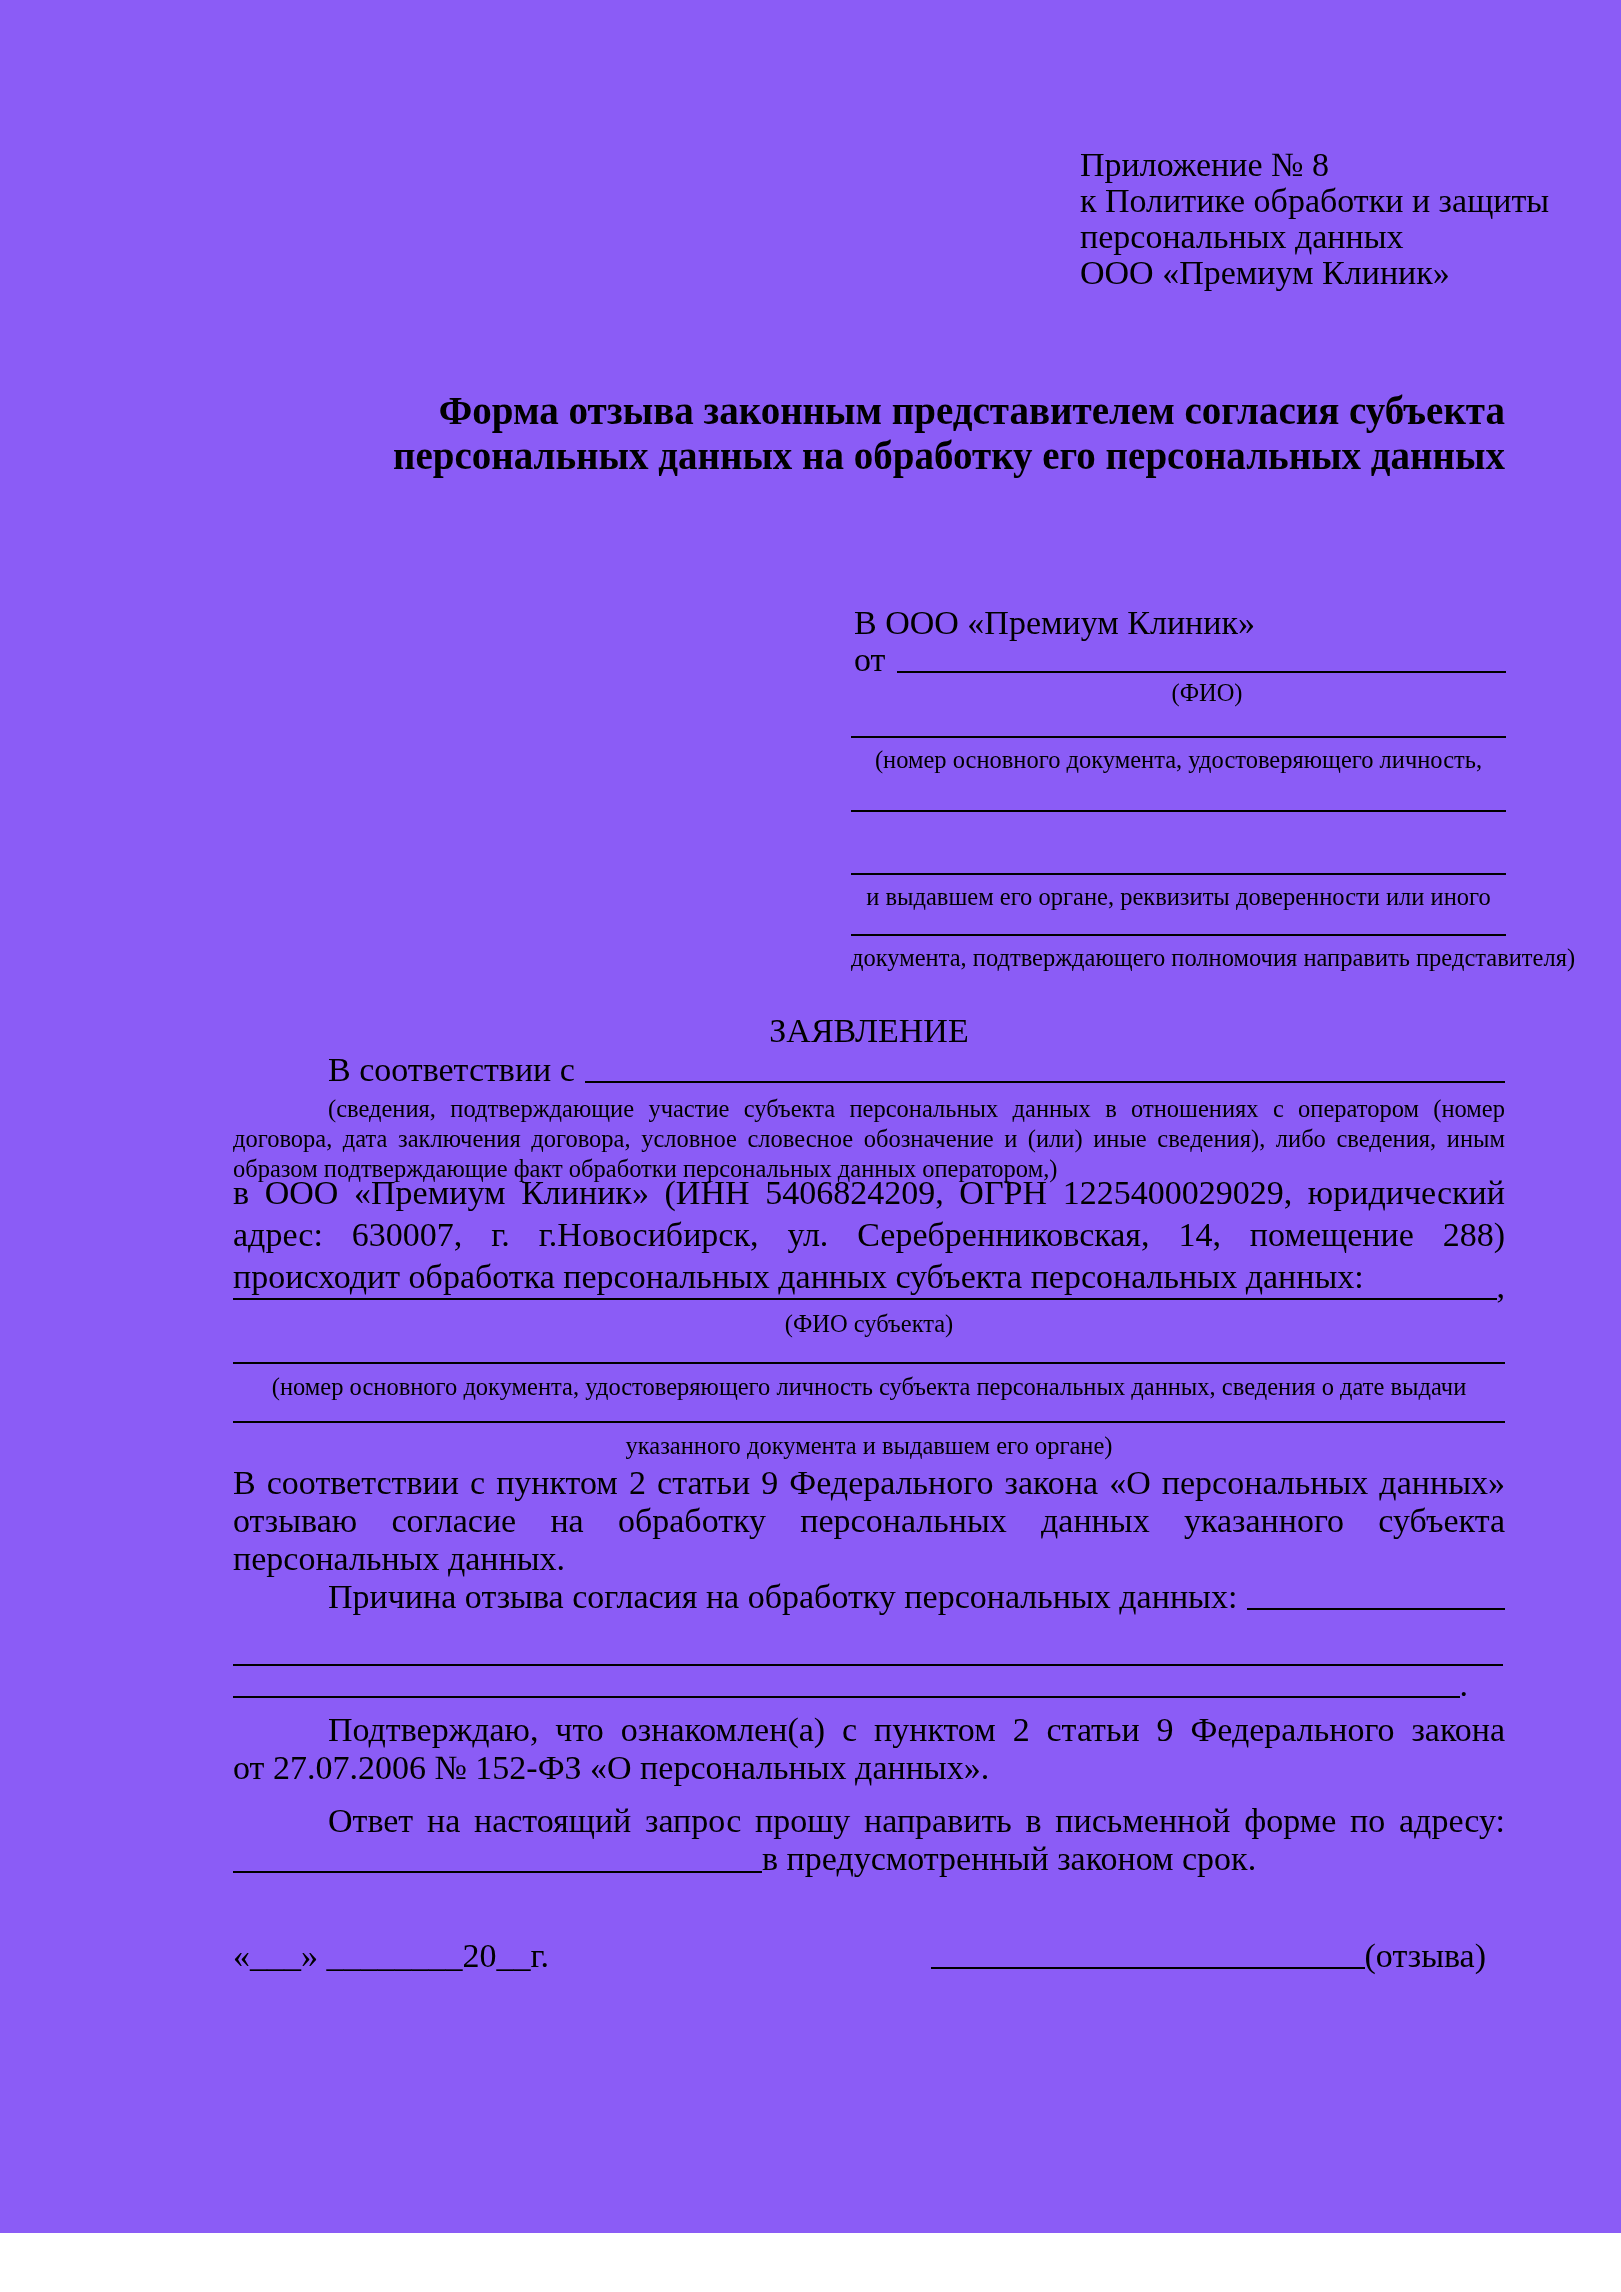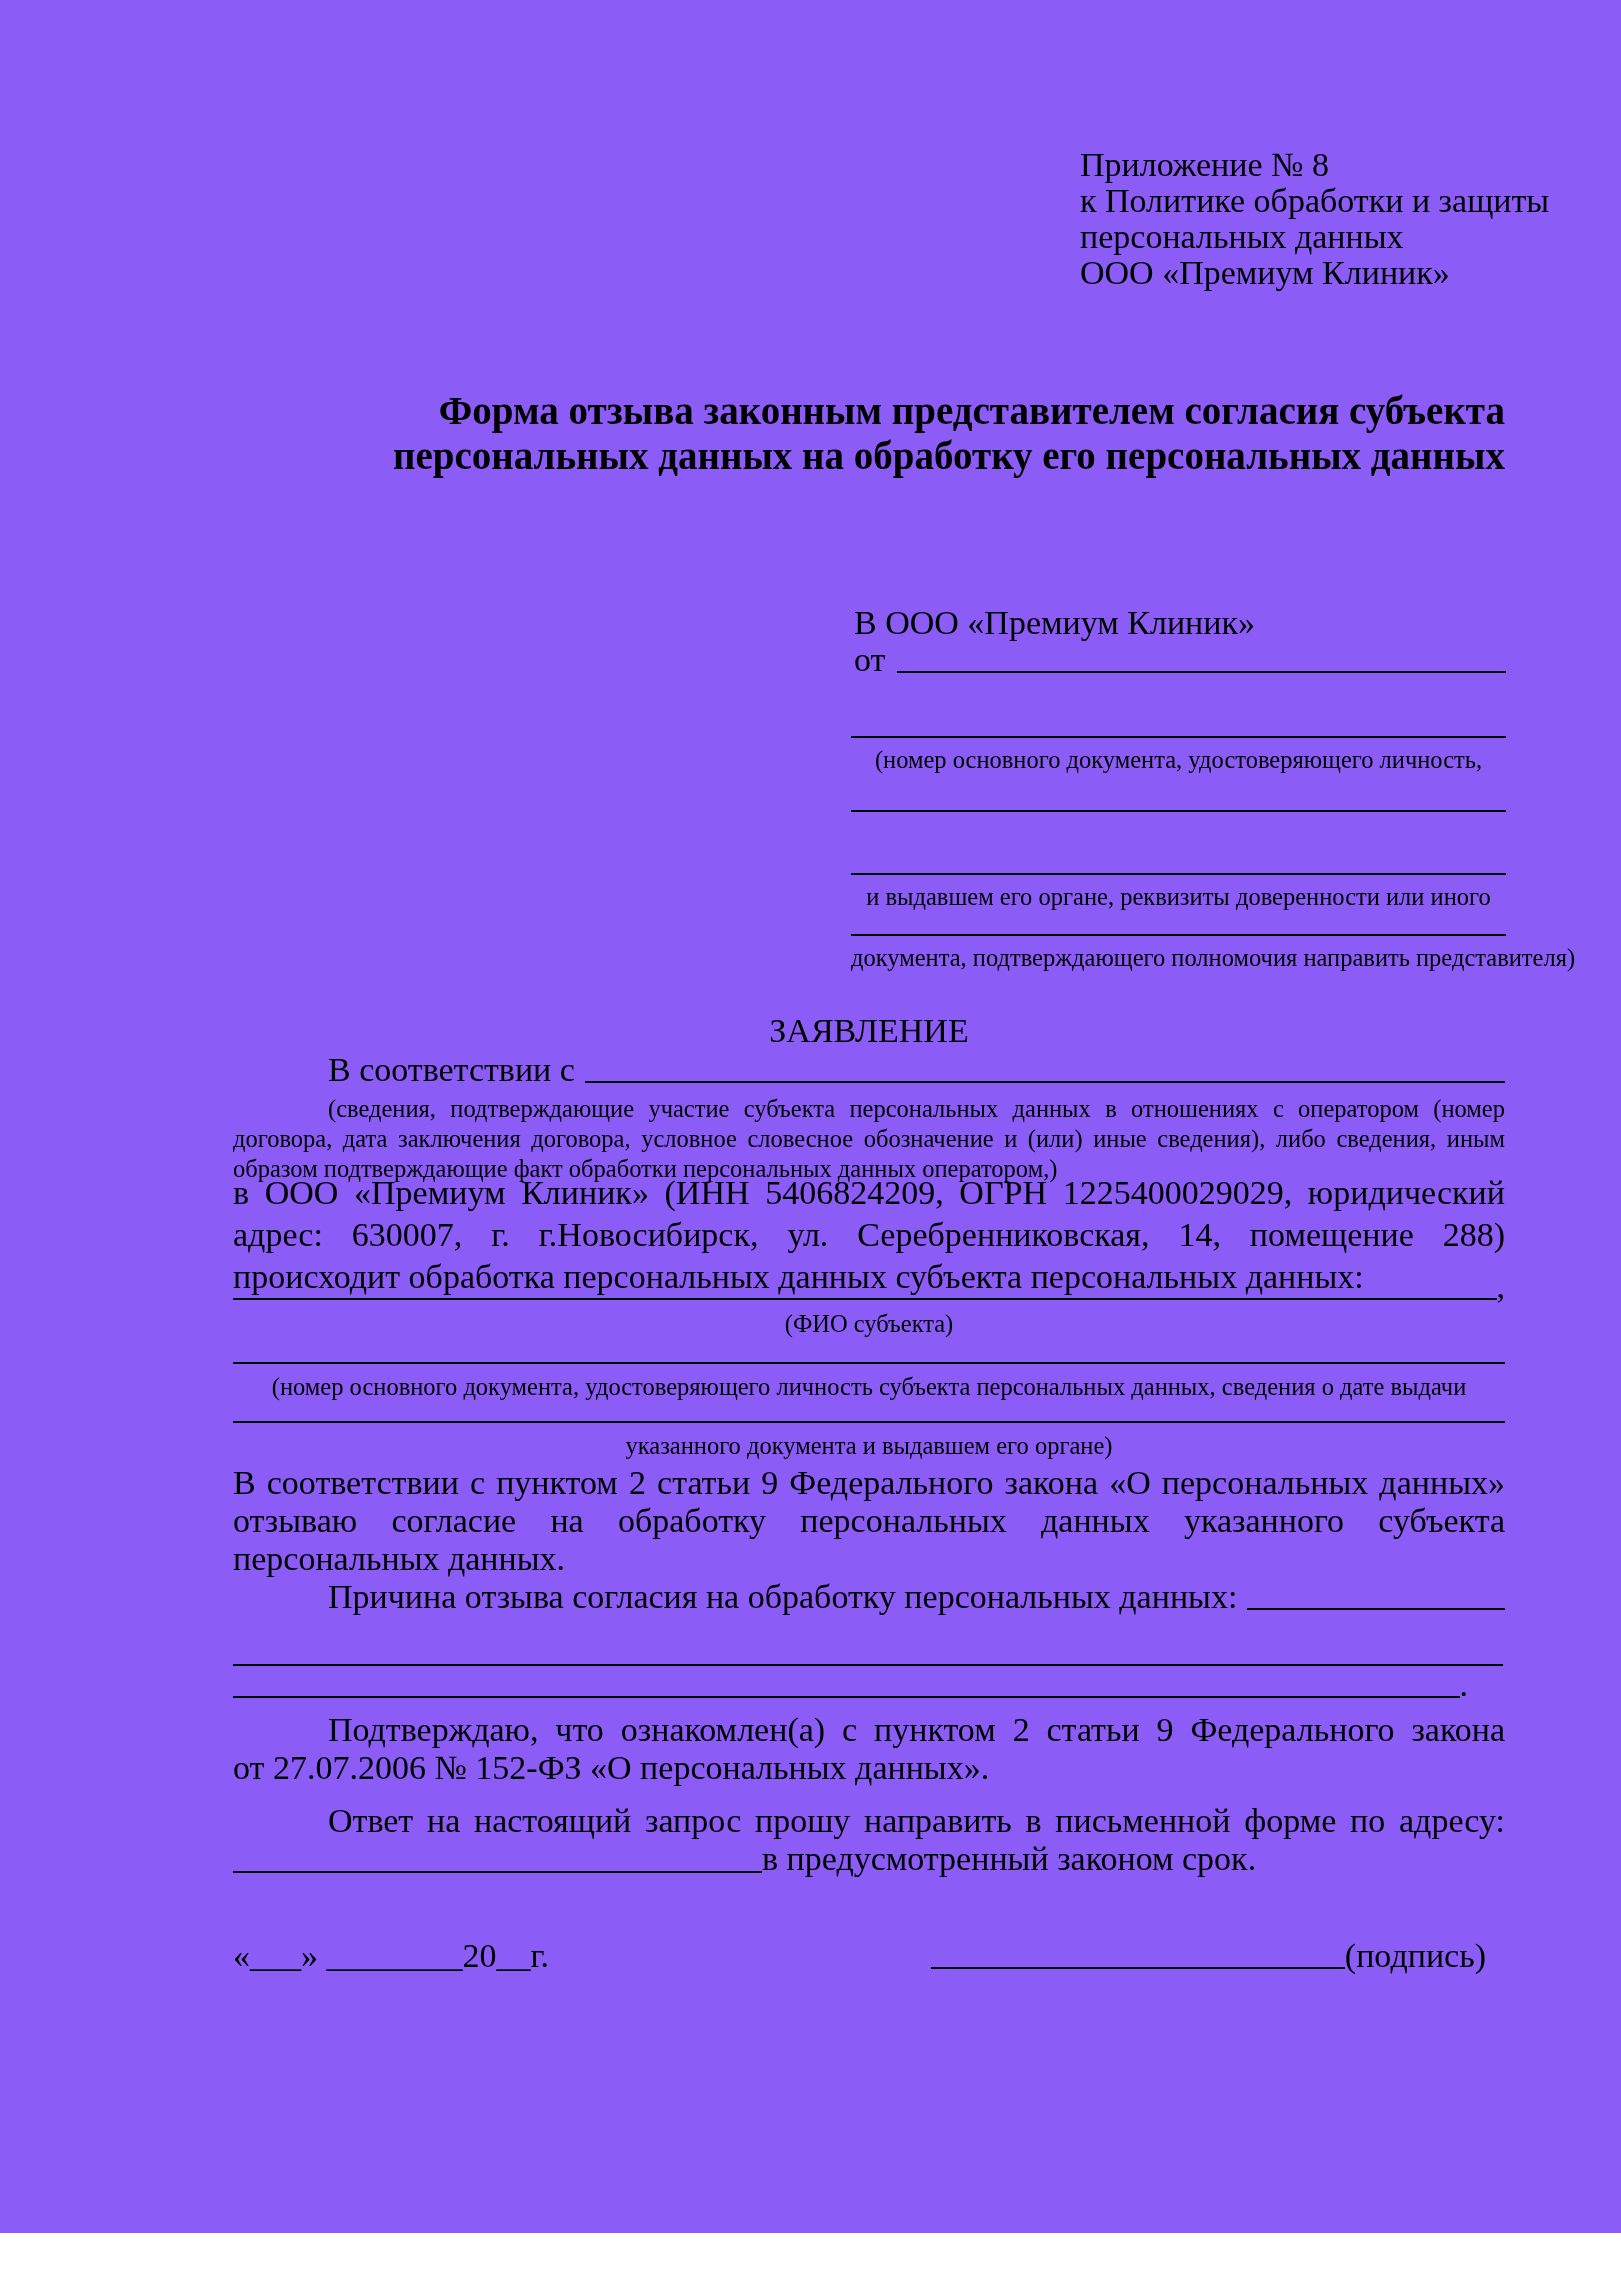--- a/index.html
+++ b/index.html
@@ -42,20 +42,21 @@
   </div>
 
   <div class="abs content-w title" style="top:388px;">Форма отзыва законным представителем согласия субъекта персональных данных на обработку его персональных данных</div>
 
   <div class="abs" style="left:854px; top:604px; width:652px;">
     <div>В ООО «Премиум Клиник»</div>
     <div class="flexline">
       <span>от</span>
       <span class="fill" style="margin-left:11.8px;"></span>
     </div>
+    <div class="cap" style="padding-left:54px;">(ФИО)</div>
   </div>
 
   <div class="hr" style="left:851px; top:736px; width:655px;"></div>
   <div class="abs cap" style="left:851px; top:745px; width:655px;">(номер основного документа, удостоверяющего личность,</div>
 
   <div class="hr" style="left:851px; top:810px; width:655px;"></div>
 
   <div class="hr" style="left:851px; top:873px; width:655px;"></div>
   <div class="abs cap" style="left:851px; top:882px; width:655px;">и выдавшем его органе, реквизиты доверенности или иного</div>
 
@@ -107,17 +108,17 @@
     <div class="jline ind">Ответ на настоящий запрос прошу направить в письменной форме по адресу:</div>
     <div class="flexline">
       <span class="fill-fixed" style="width:529px;"></span>
       <span>в предусмотренный законом срок.</span>
     </div>
   </div>
 
   <div class="abs" style="left:233px; top:1937px;">«___» ________20__г.</div>
   <div class="abs flexline" style="left:931px; top:1937px; width:555px;">
     <span class="fill"></span>
-    <span>(подпись)</span>
+    <span>(отзыва)</span>
   </div>
 
 </div>
 
 
 </body></html>

